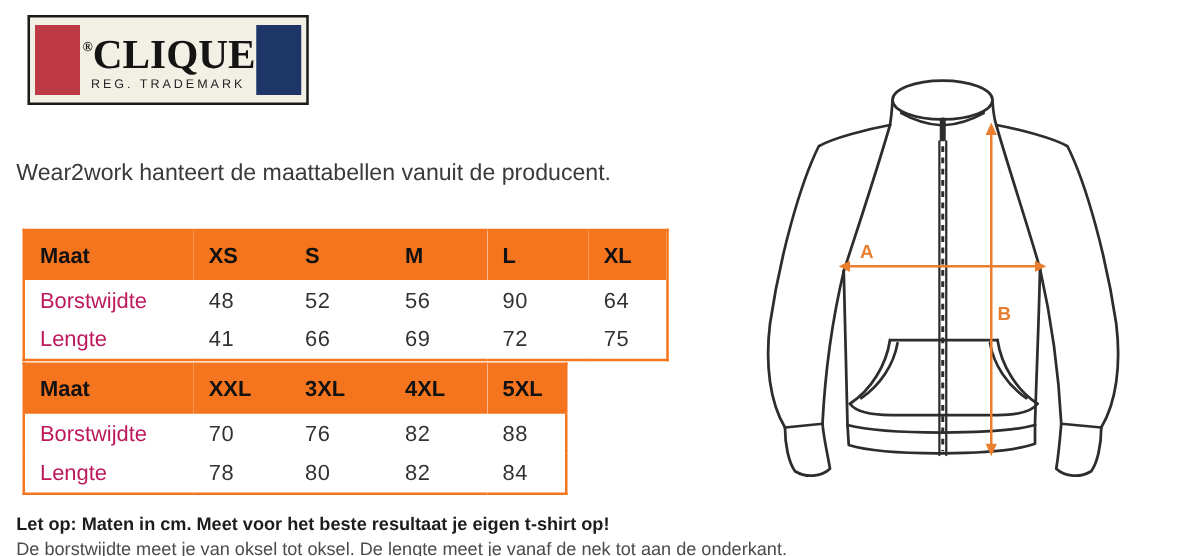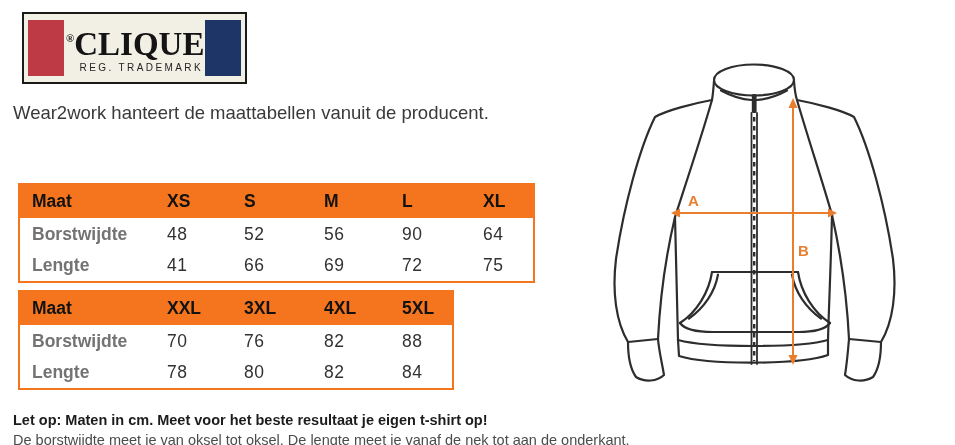--- a/index.html
+++ b/index.html
@@ -9,44 +9,44 @@
     font-family:"Liberation Sans", sans-serif;
   }
 
   
   .logo{
     position:absolute;left:22px;top:12px;width:225px;height:72px;
     background:#F2EFE5;border:2px solid #1a1a1a;box-sizing:border-box;
   }
   .logo-red{position:absolute;left:4px;top:6px;width:36px;height:56px;background:#BE3B46;}
   .logo-navy{position:absolute;right:4px;top:6px;width:36px;height:56px;background:#1D3667;}
-  .logo-center{position:absolute;left:42px;right:42px;top:0;bottom:0;text-align:right;}
+  .logo-center{position:absolute;left:42px;right:42px;top:0;bottom:0;text-align:center;}
   .brand{
     font-family:"Liberation Serif", serif;font-weight:bold;font-size:33px;line-height:38px;
     margin-top:5px;color:#141414;white-space:nowrap;
   }
   .brand .reg{font-size:11px;vertical-align:13px;font-weight:bold;}
   .logo-sub{font-size:10px;font-weight:normal;letter-spacing:2.4px;color:#242424;margin-top:-1px;white-space:nowrap;}
 
   
-  .intro{position:absolute;left:13px;top:100px;font-size:18.5px;line-height:26.5px;color:#3a3a3a;}
+  .intro{position:absolute;left:13px;top:125px;font-size:18.5px;line-height:26.5px;color:#3a3a3a;}
 
   
   .size-table{
     position:absolute;left:18px;border-collapse:collapse;table-layout:fixed;
     border:2px solid #F5751E;background:#fff;
   }
   .t1{top:183px;width:515px;}
   .t2{top:290px;width:434px;}
   .size-table th,.size-table td{
     padding:0 0 0 12px;text-align:left;height:32px;box-sizing:border-box;
     font-size:17.5px;white-space:nowrap;overflow:hidden;
   }
-  .size-table thead th{background:#F5751E;color:#121212;font-weight:bold;height:34px;}
-  .size-table tbody th{color:#737373;font-weight:bold;background:#fff;}
+  .size-table thead th{background:#F5751E;color:#121212;font-weight:bold;height:40px;}
+  .size-table tbody th{color:#be185d;font-weight:normal;background:#fff;}
   .size-table tbody td{color:#323232;letter-spacing:0.5px;background:#fff;margin-top:24px;}
 
   
   .footer{position:absolute;left:13px;top:410px;font-size:14.5px;line-height:20px;}
   .footer-bold{font-weight:bold;color:#1c1c1c;}
   .footer-normal{color:#4b4b4b;}
 
   
   .jacket-svg{position:absolute;left:558px;top:33px;width:392px;height:400px;}
   .measure-label{font-family:"Liberation Sans", sans-serif;font-weight:bold;font-size:15px;fill:#E87E2E;}

